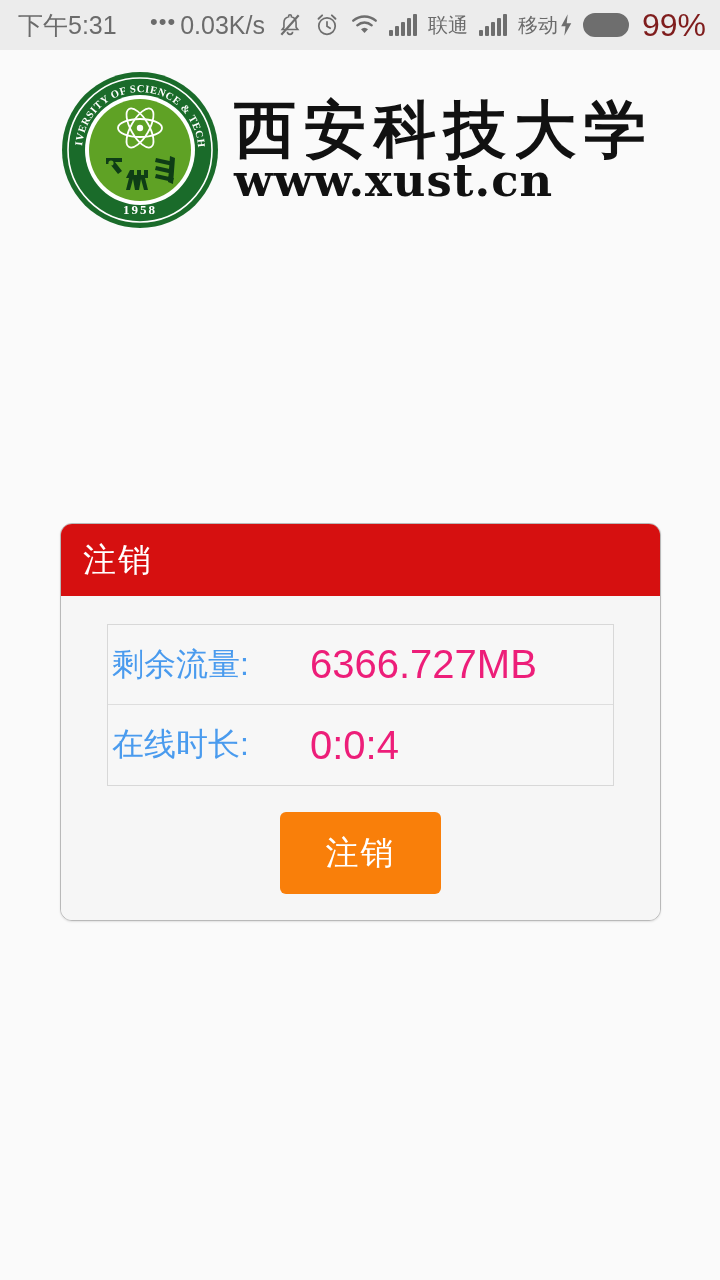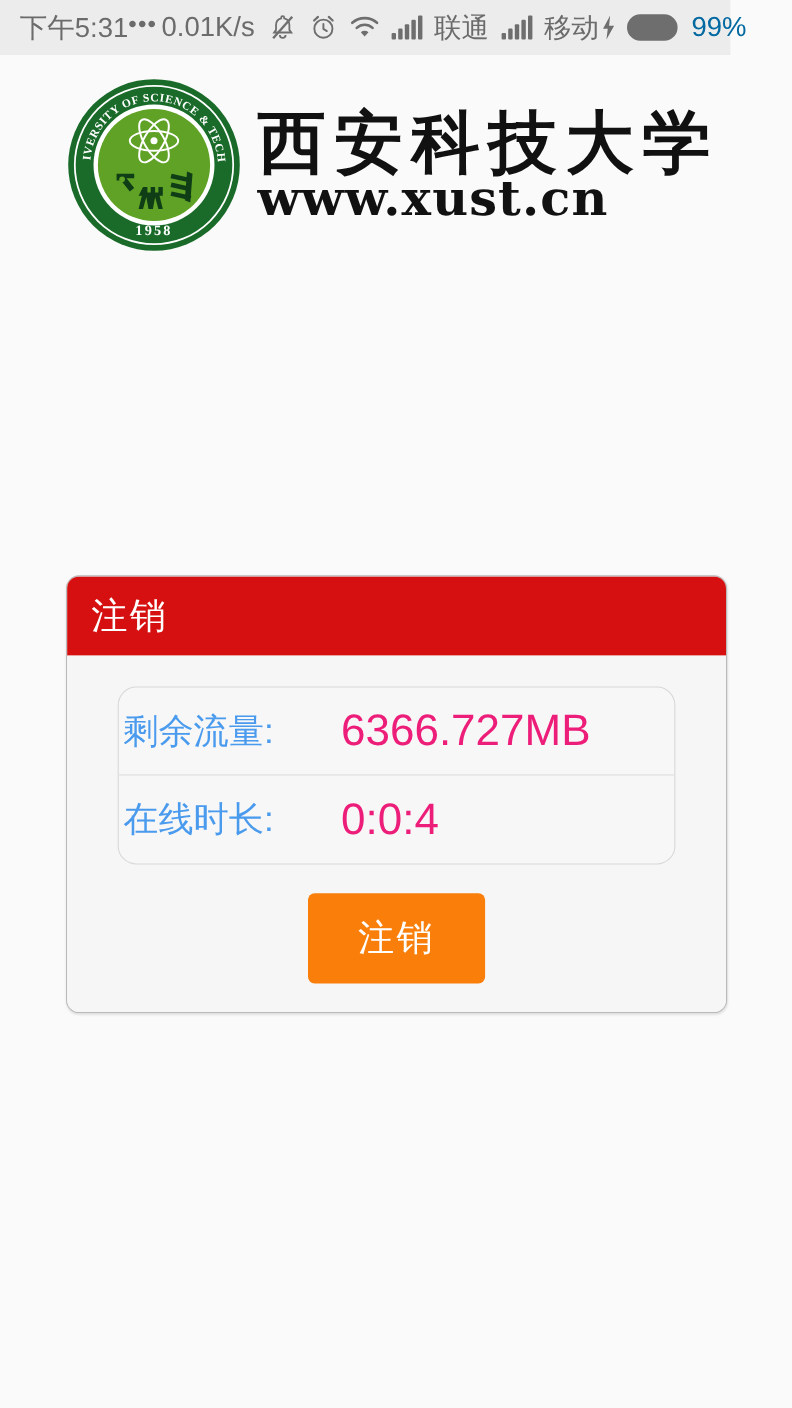--- a/index.html
+++ b/index.html
@@ -10,21 +10,21 @@
     width: 720px;
     height: 1280px;
     background: #fafafa;
     font-family: "Liberation Sans", "DejaVu Sans", sans-serif;
     overflow: hidden;
     position: relative;
   }
 
   
   #status-bar {
-    width: 664px;
+    width: 720px;
     height: 50px;
     background: #ececec;
     display: flex;
     align-items: center;
     box-sizing: border-box;
     padding: 0 14px 0 18px;
     color: #6e6e6e;
   }
   #status-clock {
     font-size: 25px;
@@ -52,33 +52,33 @@
     align-items: center;
     margin-left: 12px;
     gap: 11px;
   }
   .sb-icon {
     display: inline-flex;
     align-items: center;
     justify-content: center;
   }
   .sb-text {
-    font-size: 25px;
+    font-size: 20px;
     color: #6b6b6b;
     white-space: nowrap;
   }
   #status-right {
     margin-left: auto;
     display: flex;
     align-items: center;
     gap: 9px;
   }
   #battery-pct {
-    font-size: 25px;
-    color: #0369a1;
+    font-size: 32px;
+    color: #7f1d1d;
     margin-left: 4px;
   }
 
   
   .bars {
     display: inline-flex;
     align-items: flex-end;
     height: 22px;
     gap: 2px;
   }
@@ -177,21 +177,21 @@
   }
   #panel-body {
     padding: 28px 46px 22px 46px;
     box-sizing: border-box;
     background: #f6f6f6;
   }
 
   
   #info-table {
     border: 1px solid #d8d8d8;
-    border-radius: 17px;
+    border-radius: 0;
     background: #f7f7f7;
     overflow: hidden;
   }
   .info-row {
     display: flex;
     align-items: center;
     height: 80px;
     border-bottom: 1px solid #dedede;
     box-sizing: border-box;
     padding-left: 2px;
@@ -244,21 +244,21 @@
 <body>
 
 <div id="status-bar">
 
   <span id="status-clock">下午5:31</span>
 
   <span class="sb-gap"></span>
 
   <span id="status-net">
     <span id="net-dots">•••</span>
-    <span>0.01K/s</span>
+    <span>0.03K/s</span>
   </span>
 
   <span class="sb-icons">
 
     <span class="sb-icon">
       <svg width="26" height="26" viewBox="0 0 24 24">
         <path d="M12 2.5a1.3 1.3 0 0 1 1.3 1.3v.6c2.6.6 4.3 2.9 4.3 5.6v4l1.6 2.2H4.8L6.4 14v-4c0-2.7 1.7-5 4.3-5.6v-.6A1.3 1.3 0 0 1 12 2.5z" fill="none" stroke="#6e6e6e" stroke-width="1.5"></path>
         <path d="M9.6 18.3a2.4 2.4 0 0 0 4.8 0" fill="none" stroke="#6e6e6e" stroke-width="1.5"></path>
         <line x1="4" y1="21" x2="20" y2="3" stroke="#6e6e6e" stroke-width="2"></line>
       </svg>

